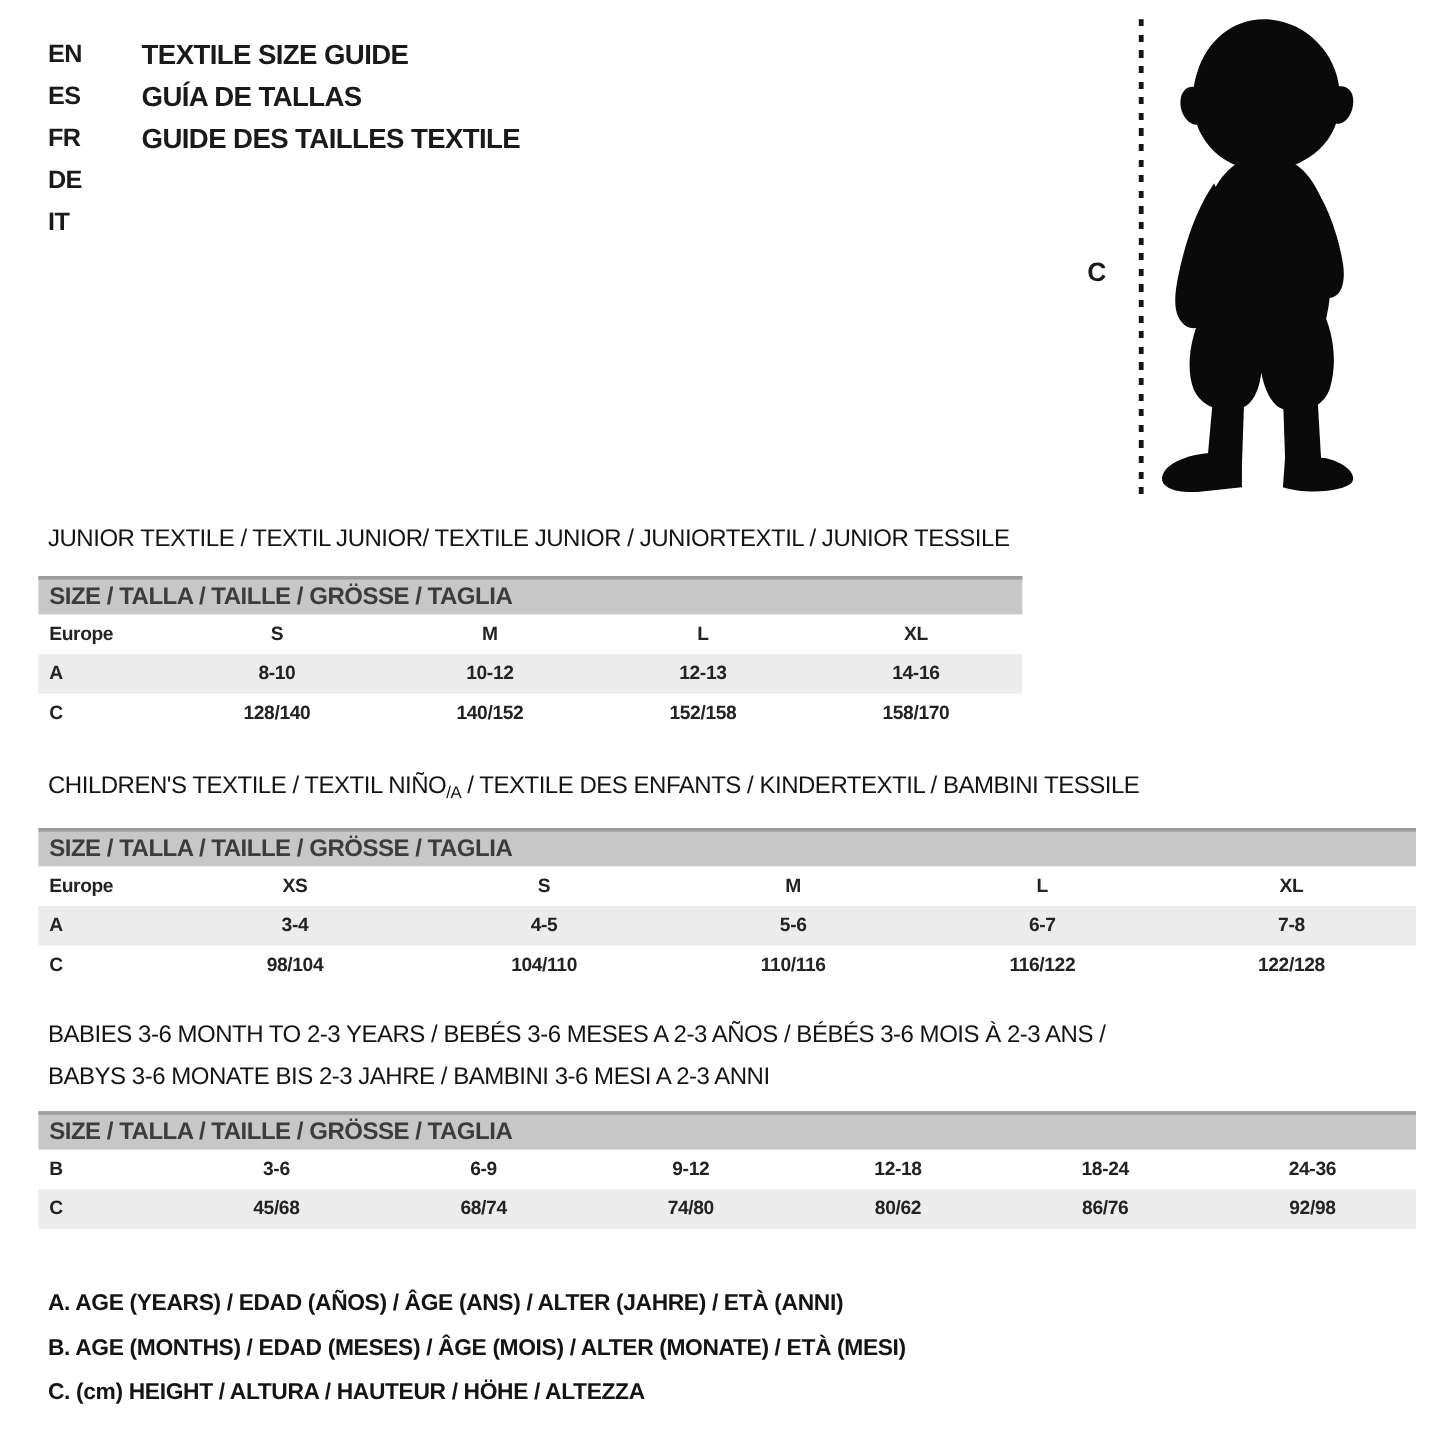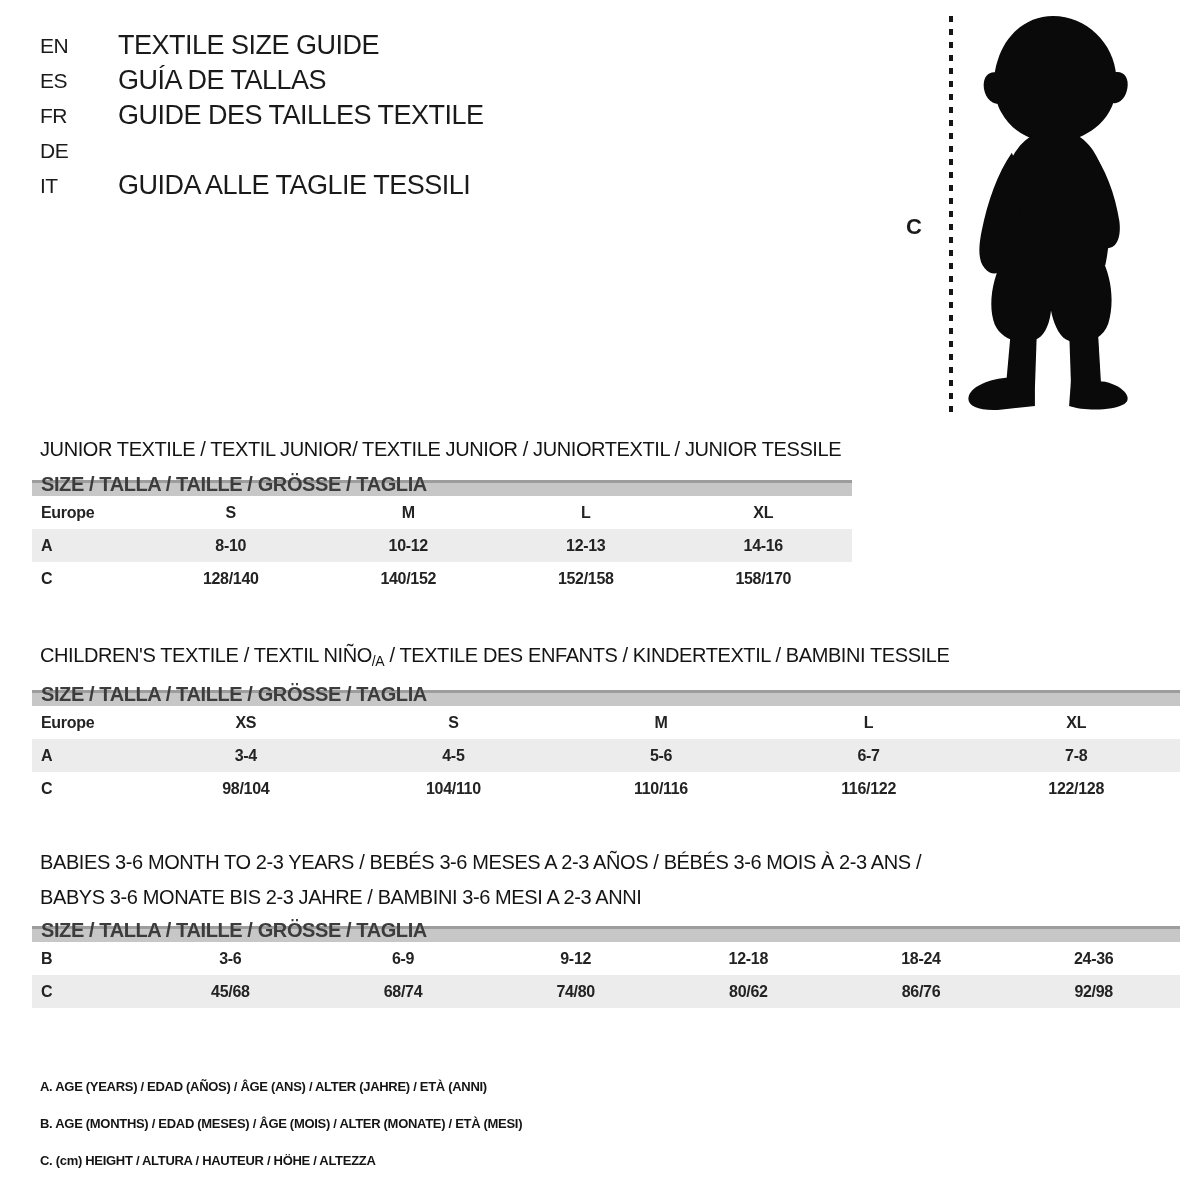--- a/index.html
+++ b/index.html
@@ -10,23 +10,23 @@
     color: #1a1a1a;
     position: relative;
     overflow: hidden;
   }
   .page { position: absolute; inset: 0; width: 1200px; height: 1200px; }
 
   
   .lang-block { position: absolute; left: 40px; top: 28px; }
   .lang-row { display: flex; align-items: center; height: 35px; }
   .lang-code {
-    width: 78px; font-weight: 400; font-size: 21px; letter-spacing: -0.5px;
-  }
-  .lang-label { font-weight: 400; font-size: 27px; letter-spacing: -0.5px; }
+    width: 78px; font-weight: 700; font-size: 21px; letter-spacing: -0.5px;
+  }
+  .lang-label { font-weight: 700; font-size: 23px; letter-spacing: -0.5px; }
 
   
   .height-line {
     position: absolute; left: 949px; top: 16px; width: 4px; height: 400px;
     background: repeating-linear-gradient(to bottom, #151515 0 6px, transparent 6px 13px);
   }
   .height-label {
     position: absolute; left: 906px; top: 214px;
     font-weight: 700; font-size: 22px;
   }
@@ -41,39 +41,39 @@
   .section-title .sub { font-size: 14px; position: relative; top: 4px; }
   .two-line { line-height: 35px; }
 
   
   .size-table { position: absolute; left: 32px; }
   .size-table.junior   { width: 820px;  top: 480px; }
   .size-table.children { width: 1148px; top: 690px; }
   .size-table.babies   { width: 1148px; top: 926px; }
 
   .size-bar {
-    height: 16px; background: #c7c7c7; border-top: 3px solid #9d9d9d;
-    display: flex; align-items: flex-end; padding-left: 9px;
+    height: 32px; background: #c7c7c7; border-top: 3px solid #9d9d9d;
+    display: flex; align-items: center; padding-left: 9px;
     font-weight: 700; font-size: 20px; letter-spacing: -0.4px; color: #3c3c3c;
   }
   .trow {
     display: grid; height: 33px; align-items: center;
     font-weight: 700; font-size: 16px; letter-spacing: -0.3px; color: #232323;
   }
   .size-table > .trow:nth-child(3) { background: #ececec; }
   .junior   .trow { grid-template-columns: 110px repeat(4, 1fr); }
   .children .trow { grid-template-columns: 110px repeat(5, 1fr); }
   .babies   .trow { grid-template-columns: 112px repeat(6, 1fr); }
   .cell { text-align: center; }
   .cell.rowlabel { text-align: left; padding-left: 9px; }
 
   
   .legend { position: absolute; left: 40px; top: 1068px; }
   .legend-line {
-    font-weight: 700; font-size: 13px; letter-spacing: -0.3px;
+    font-weight: 700; font-size: 19px; letter-spacing: -0.3px;
     line-height: 37px; white-space: nowrap; color: #141414;
   }
 </style>
 </head>
 <body>
 
 <div class="page">
 
   <div class="lang-block">
     <div class="lang-row">
@@ -86,21 +86,20 @@
     </div>
     <div class="lang-row">
       <span class="lang-code">FR</span>
       <span class="lang-label">GUIDE DES TAILLES TEXTILE</span>
     </div>
     <div class="lang-row">
       <span class="lang-code">DE</span>
     </div>
     <div class="lang-row">
       <span class="lang-code">IT</span>
-      <span class="lang-label">GUIDA ALLE TAGLIE TESSILI</span>
     </div>
   </div>
 
   <span class="height-label">C</span>
   <div class="height-line"></div>
   <div class="baby-figure">
     <svg viewBox="0 0 170 400" width="172" height="402" xmlns="http://www.w3.org/2000/svg">
       <g fill="#0a0a0a">
 
         <path d="M88 2 C121 2 149 29 151 62 C153 82 146 99 134 110 C124 119 112 125 98 127 L74 126 C57 122 44 112 36 97 C29 84 27 63 33 46 C41 20 62 2 88 2 Z"></path>

